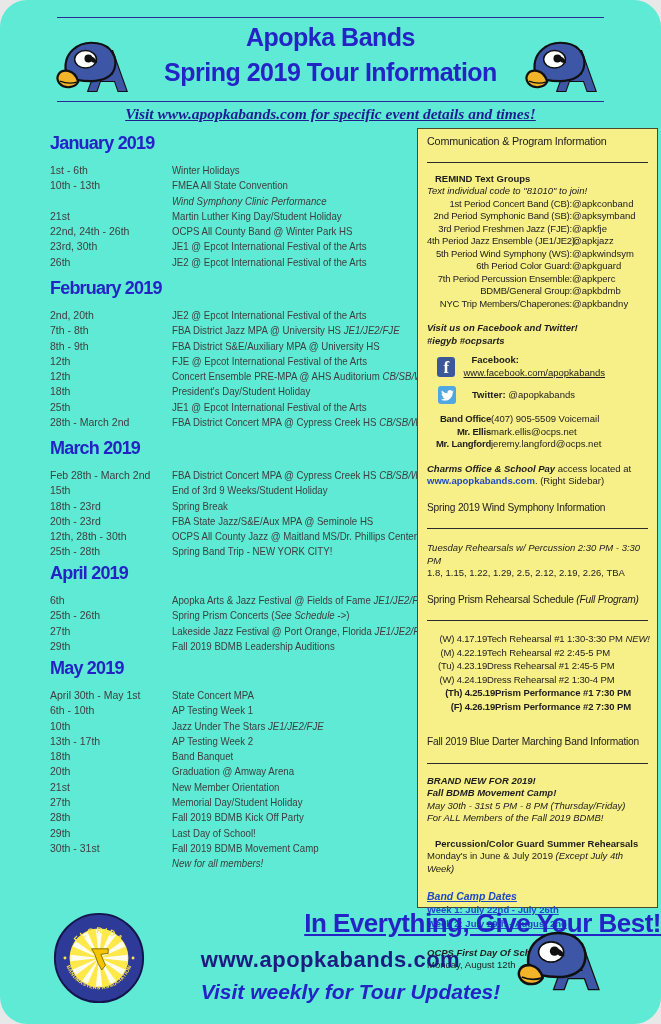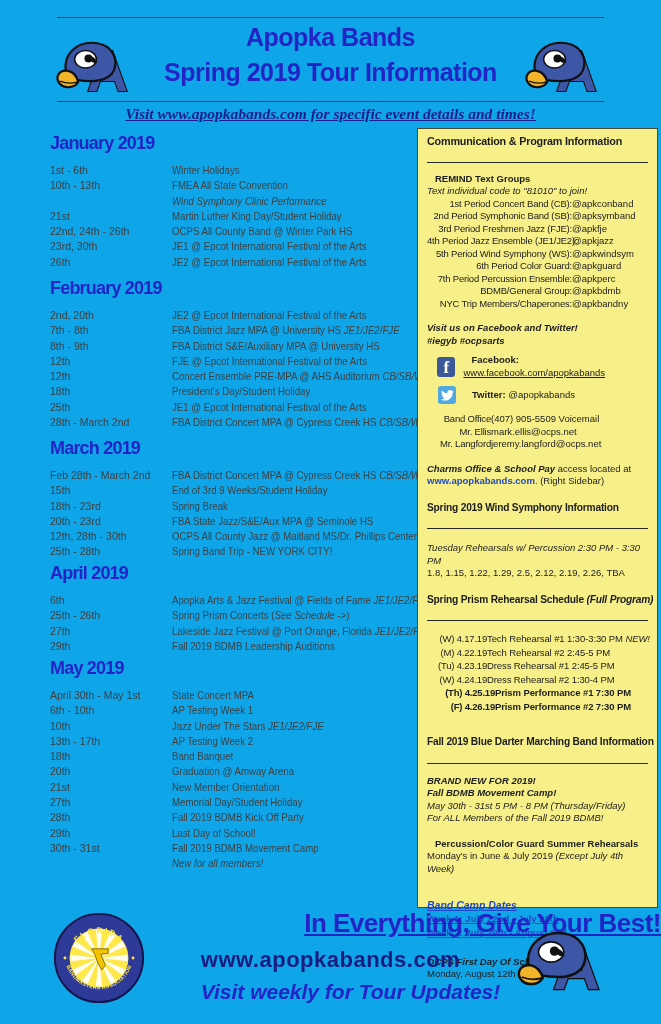--- a/index.html
+++ b/index.html
@@ -1,17 +1,17 @@
 <!DOCTYPE html>
 <html><head>
 <meta charset="utf-8">
 <style>
   html,body{margin:0;padding:0;background:#e8e8e8;}
-  .page{position:relative;width:661px;height:1024px;background:#0ea5e9;margin:0 auto;
-        font-family:"Liberation Sans",sans-serif;overflow:hidden;color:#3e3e3e;}
+  .page{position:relative;width:661px;height:1024px;background:#5eead4;margin:0 auto;
+        font-family:"Liberation Sans",sans-serif;overflow:hidden;color:#3e3e3e;border-radius:27px;}
   .rule{position:absolute;left:57px;width:547px;border-top:1.6px solid #2a2a9a;}
   
   .title{position:absolute;left:0;width:661px;text-align:center;font-weight:bold;
          color:#2323c6;letter-spacing:-0.5px;}
   .title1{top:23px;font-size:25px;}
   .title2{top:58px;font-size:25px;}
   .subtitle{position:absolute;top:105px;left:0;width:661px;text-align:center;
             font-family:"Liberation Serif",serif;font-style:italic;font-weight:bold;
             font-size:15.5px;color:#1d1d90;text-decoration:underline;}
   .eagle{position:absolute;width:80px;height:64px;}
@@ -24,29 +24,29 @@
   .ev{display:flex;font-size:10.5px;line-height:15.3px;color:#3e3e3e;}
   .ev .ev-date{width:122px;flex:none;white-space:nowrap;}
   .ev .ev-text{white-space:nowrap;display:inline-block;transform:scaleX(0.92);
                transform-origin:0 50%;}
   .ev .ev-text i{font-style:italic;}
   .it-row .ev-text{font-style:italic;}
   
   .sidebar{position:absolute;left:417px;top:128px;width:241px;height:780px;background:#f7ef88;
            border:1.2px solid #4a4a2a;box-sizing:border-box;padding:6px 9px;
            font-size:9.5px;line-height:12.5px;color:#1d1d1d;}
-  .sb-h{font-weight:bold;white-space:nowrap;border-bottom:1.4px solid #2a2a2a;
+  .sb-h{font-weight:normal;white-space:nowrap;border-bottom:1.4px solid #2a2a2a;
         padding-bottom:14px;font-size:10.2px;letter-spacing:-0.2px;}
   .sb-title{font-size:10.8px;}
   .bold{font-weight:bold;padding-left:8px;}
   .bi{font-weight:bold;font-style:italic;}
   .it{font-style:italic;}
   .kv{display:flex;white-space:nowrap;}
   .kv .k{width:145px;flex:none;letter-spacing:-0.2px;text-align:right;}
-  .ct .k{width:64px;flex:none;}
+  .ct .k{width:64px;flex:none;font-weight:bold;}
   .pr .k{width:60px;flex:none;}
   .pr .v{letter-spacing:-0.1px;}
   .remind-block{margin-top:10px;}
   .social-block{margin-top:12px;}
   .icon-row{display:flex;align-items:center;gap:8px;margin-left:10px;margin-top:7px;}
   .fb-icon{width:20px;height:20px;background:#3b5998;border-radius:3px;color:#fff;
            font-family:"Liberation Serif",serif;font-weight:bold;font-size:17px;
            text-align:center;line-height:21px;}
   .tw-icon{width:18px;height:18px;background:#4fa8e0;border-radius:3px;margin-left:1px;
            display:flex;align-items:center;justify-content:center;}
@@ -55,21 +55,21 @@
   .contacts{margin-top:9px;}
   .charms{margin-top:12px;}
   .ws-head{margin-top:14px;}
   .ws-body{margin-top:13px;}
   .prism-head{margin-top:14px;}
   .prism-rows{margin-top:11px;}
   .pr{line-height:13.5px;white-space:nowrap;}
   .fall-head{margin-top:23px;}
   .fall-brand{margin-top:11px;}
   .perc{margin-top:13px;}
-  .camp{margin-top:24px;}
+  .camp{margin-top:15px;}
   .camp-h{color:#1f49c7;font-weight:bold;font-style:italic;text-decoration:underline;font-size:10.5px;}
   .camp-wk{color:#1f49c7;font-weight:600;text-decoration:underline;line-height:14.5px;}
   .firstday{margin-top:15px;}
   
   .motto{position:absolute;top:908px;left:0;width:661px;text-align:right;font-weight:bold;
          font-size:26px;color:#2323c6;text-decoration:underline;letter-spacing:-0.5px;}
   .website{position:absolute;top:947px;left:0;width:661px;text-align:center;font-weight:bold;
            font-size:22px;color:#1b1b80;letter-spacing:0.5px;}
   .tagline{position:absolute;top:980px;left:0;width:661px;text-align:center;font-weight:bold;
            font-style:italic;font-size:21px;color:#2323c6;padding-left:20px;}

